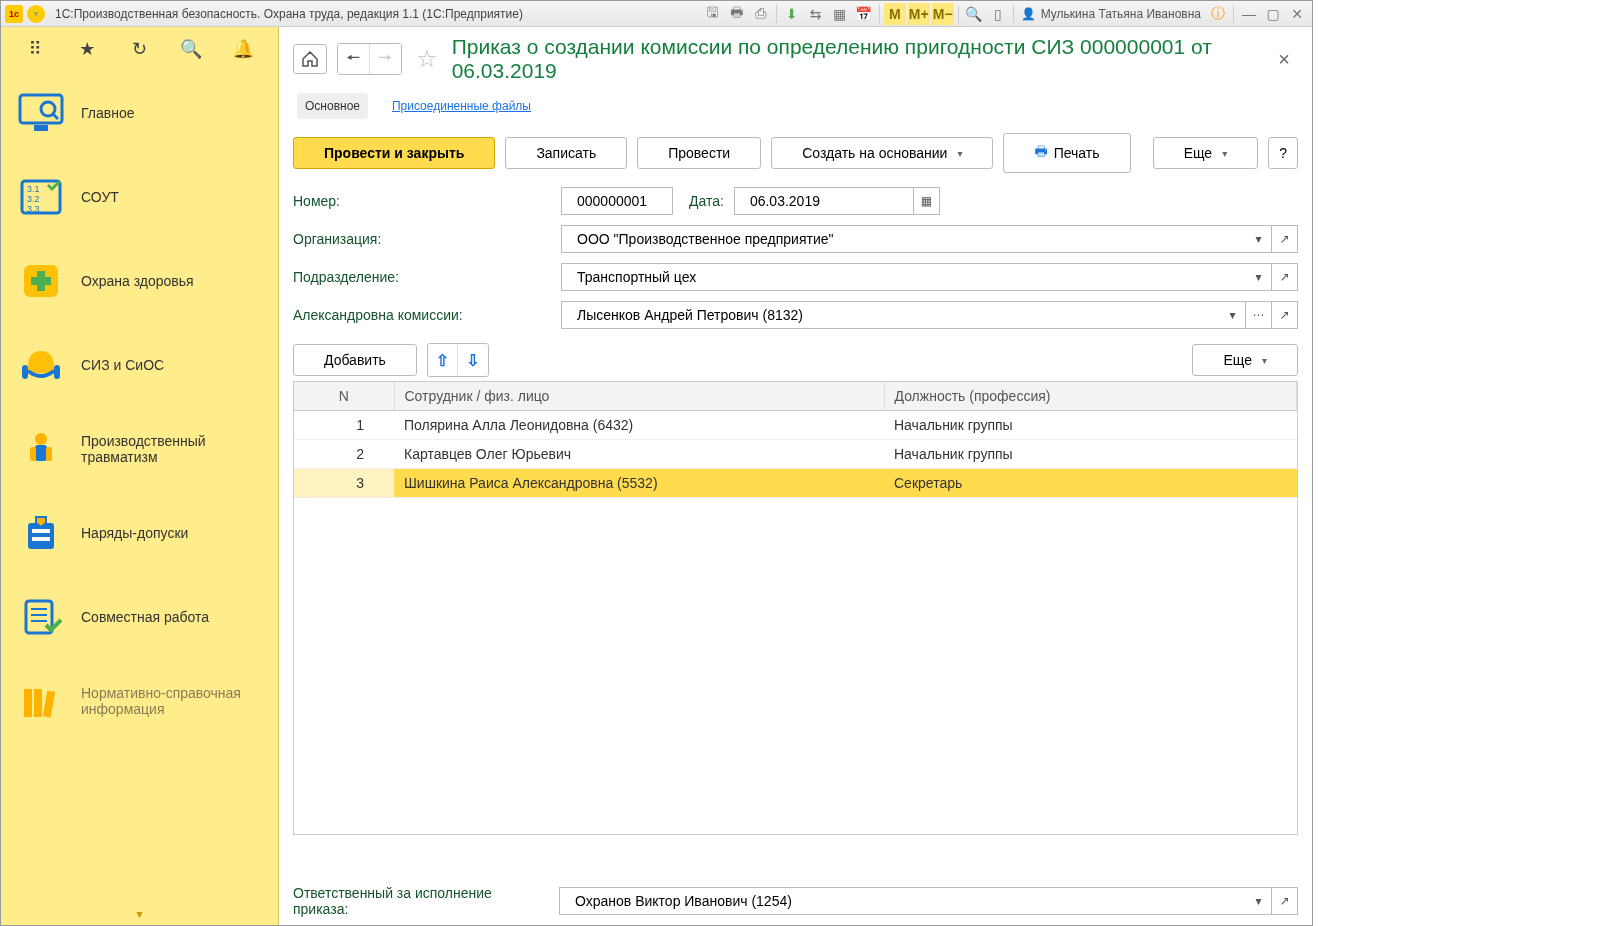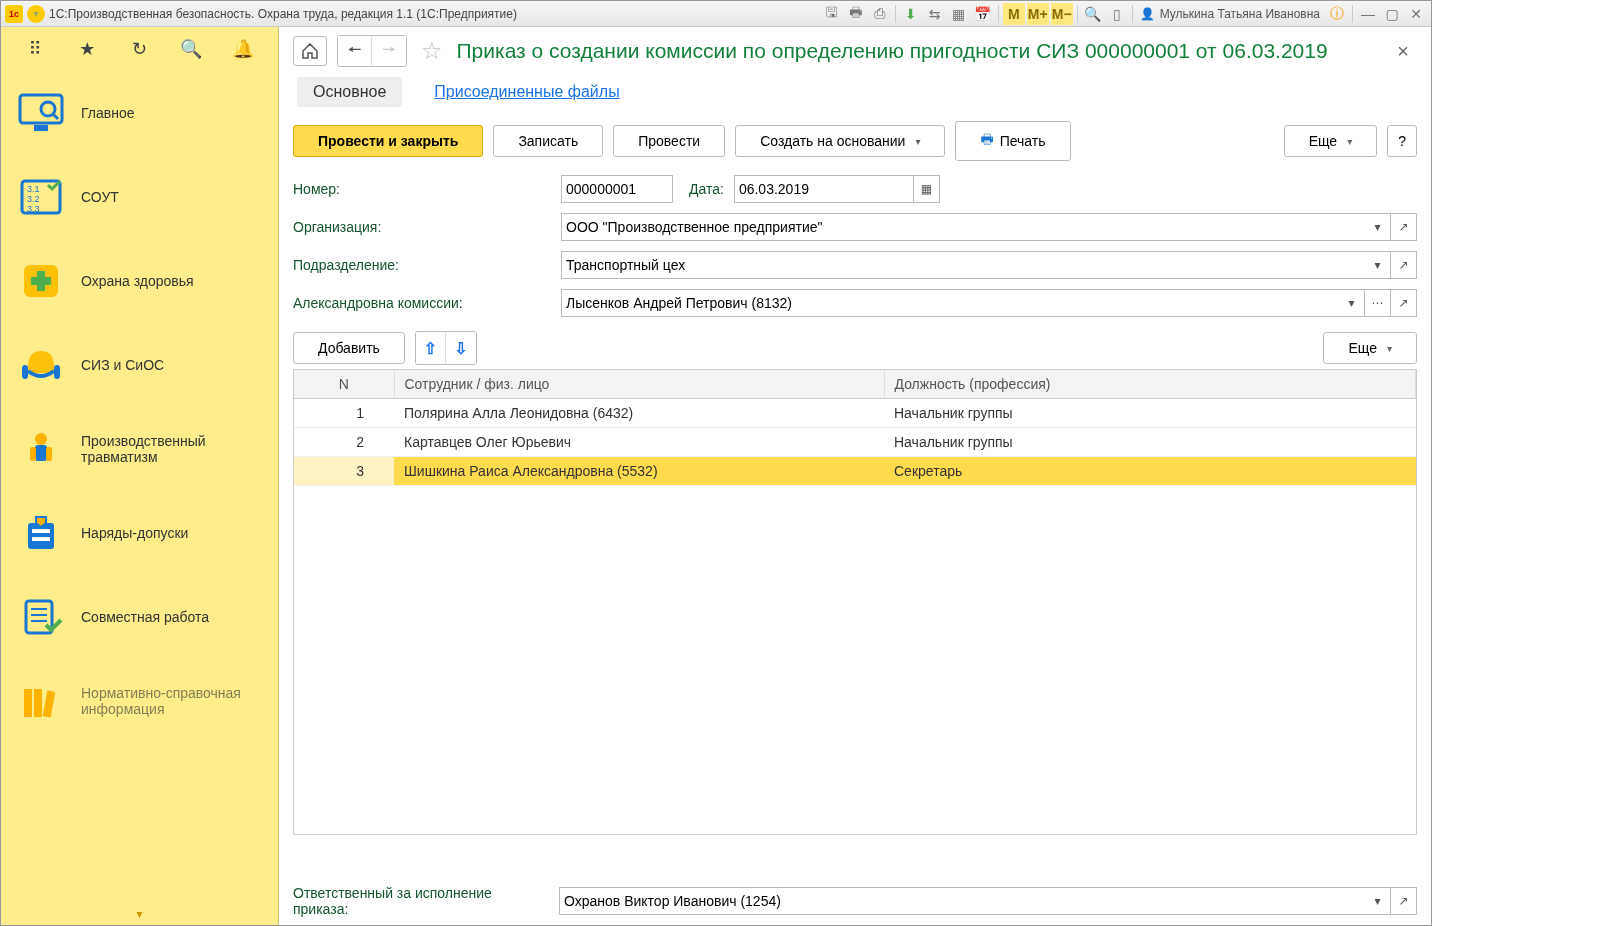--- a/index.html
+++ b/index.html
@@ -1,25 +1,25 @@
 <!DOCTYPE html>
 <html><head>
 <meta charset="utf-8">
 <style>
 * { box-sizing: border-box; margin: 0; padding: 0; font-family: Arial, sans-serif; }
 body { background: #fff; font-size: 13px; color: #333; overflow: hidden; width: 1603px; height: 926px; }
 
-.window { border: 1px solid #999; width: 1432px; height: 926px; display: flex; flex-direction: column; }
+.window { border: 1px solid #999; width: 1313px; height: 926px; display: flex; flex-direction: column; }
 
 
 .titlebar { height: 26px; background: linear-gradient(#f5f5f5, #e8e8e8); border-bottom: 1px solid #ccc; display: flex; align-items: center; padding: 0 4px; font-size: 12px; }
 .tb-left { display: flex; align-items: center; gap: 4px; }
 .tb-logo { width: 18px; height: 18px; background: #ffcc00; border-radius: 3px; display: flex; align-items: center; justify-content: center; font-size: 9px; font-weight: bold; color: #c00; }
 .tb-down { width: 18px; height: 18px; background: #ffcc00; border-radius: 50%; display: flex; align-items: center; justify-content: center; color: #9a6; font-size: 10px; }
-.tb-title { color: #444; }
+.tb-title { margin-left: 6px; color: #444; }
 .tb-right { margin-left: auto; display: flex; align-items: center; gap: 2px; }
 .tb-icon { width: 22px; height: 22px; display: flex; align-items: center; justify-content: center; color: #777; font-size: 14px; cursor: pointer; }
 .tb-icon.m-yellow { background: #ffe87c; }
 .tb-sep { width: 1px; height: 18px; background: #ccc; margin: 0 2px; }
 .tb-user { display: flex; align-items: center; gap: 4px; color: #555; font-size: 12px; padding: 0 4px; }
 
 
 .main { flex: 1; display: flex; overflow: hidden; }
 
 
@@ -39,36 +39,36 @@
 .ct-nav { display: flex; gap: 4px; }
 .nav-btn { width: 34px; height: 30px; border: 1px solid #bbb; background: #fff; border-radius: 3px; display: flex; align-items: center; justify-content: center; cursor: pointer; color: #555; font-size: 16px; }
 .nav-group { display: flex; border: 1px solid #bbb; border-radius: 3px; overflow: hidden; }
 .nav-group .nav-btn { border: none; border-right: 1px solid #ddd; border-radius: 0; }
 .nav-group .nav-btn:last-child { border-right: none; }
 .star-icon { font-size: 24px; color: #bbb; margin: 0 4px; cursor: pointer; }
 .page-title { font-size: 21px; color: #15803d; }
 .close-x { margin-left: auto; font-size: 20px; color: #666; cursor: pointer; padding: 0 8px; }
 
 .tabs { display: flex; gap: 16px; margin-bottom: 14px; padding-left: 4px; }
-.tab { padding: 6px 16px; cursor: pointer; font-size: 16px; }
+.tab { padding: 6px 8px; cursor: pointer; font-size: 12px; }
 .tab.active { background: #eee; border-radius: 4px; color: #333; }
 .tab.link { color: #1a73e8; text-decoration: underline; }
 
 .action-bar { display: flex; gap: 10px; margin-bottom: 14px; align-items: center; }
-.btn { padding: 7px 24px; border: 1px solid #bbb; background: #fff; border-radius: 3px; cursor: pointer; font-size: 14px; display: flex; align-items: center; gap: 6px; }
+.btn { padding: 7px 30px; border: 1px solid #bbb; background: #fff; border-radius: 3px; cursor: pointer; font-size: 14px; display: flex; align-items: center; gap: 6px; }
 .btn.primary { background: #ffdb4d; border-color: #d4a700; font-weight: bold; }
 .btn.drop::after { content: "▾"; font-size: 10px; margin-left: 4px; color: #666; }
 .spacer { flex: 1; }
 .btn.small { padding: 7px 10px; }
 
 .form-rows { display: flex; flex-direction: column; gap: 10px; margin-bottom: 14px; }
 .form-row { display: flex; align-items: center; gap: 10px; }
 .fl { width: 258px; color: #14532d; font-size: 14px; }
 .fl.short { width: auto; margin-left: 6px; }
-.input { border: 1px solid #bbb; padding: 5px 4px; font-size: 14px; background: #fff; }
+.input { border: 1px solid #bbb; padding: 5px 15px; font-size: 14px; background: #fff; }
 .input-group { display: flex; flex: 1; }
 .input-group .input { flex: 1; border-right: none; border-radius: 0; }
 .ig-btn { width: 26px; border: 1px solid #bbb; border-left: none; background: #fff; display: flex; align-items: center; justify-content: center; cursor: pointer; font-size: 12px; color: #555; }
 .ig-btn:last-child { }
 .date-group { display: flex; }
 .date-group .input { width: 180px; }
 
 .table-bar { display: flex; gap: 10px; align-items: center; margin-bottom: 4px; }
 .arrow-group { display: flex; border: 1px solid #bbb; border-radius: 3px; overflow: hidden; }
 .arrow-btn { width: 30px; height: 32px; background: #fff; border: none; border-right: 1px solid #ddd; display: flex; align-items: center; justify-content: center; cursor: pointer; color: #1a73e8; font-size: 16px; font-weight: bold; }

